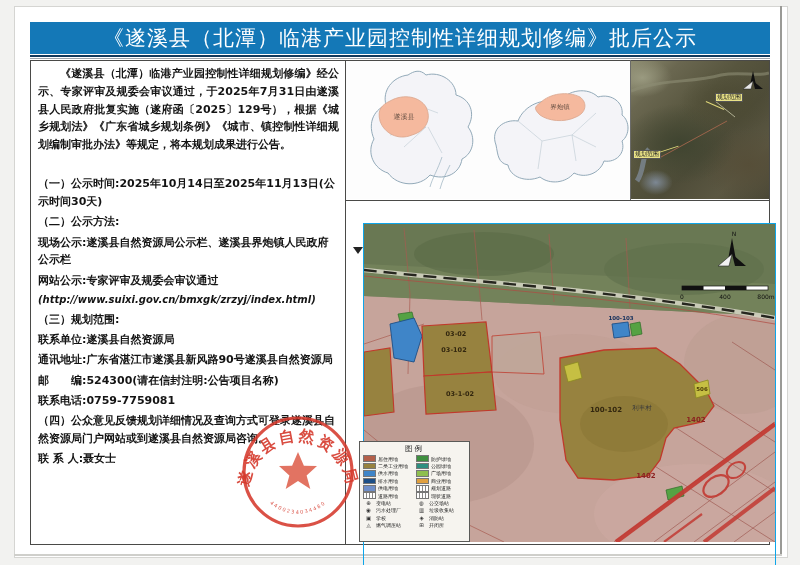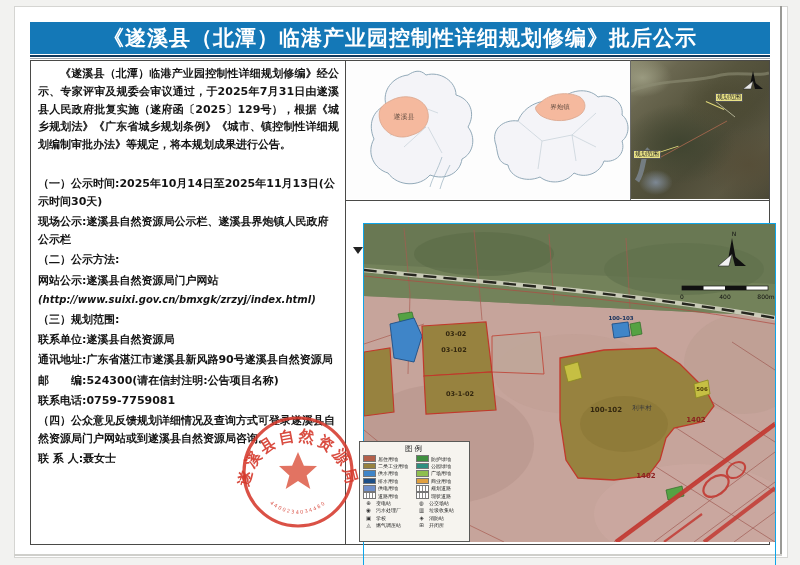--- a/index.html
+++ b/index.html
@@ -2,21 +2,21 @@
 <html><head>
 <meta charset="utf-8">
 <style>
   html,body{margin:0;padding:0;background:#ececea;font-family:"DejaVu Sans","Liberation Sans",sans-serif;}
   #stage{position:relative;width:800px;height:565px;background:#f2f2f0;overflow:hidden;}
   .page{position:absolute;left:14px;top:6px;width:772px;height:550px;background:#ffffff;border:1px solid #d5d5d2;}
   .scan-edge-r{position:absolute;left:780px;top:6px;width:2px;height:550px;background:#9a9a96;}
   .scan-edge-b{position:absolute;left:14px;top:554px;width:768px;height:2px;background:#cfcfcb;}
 
   .banner{position:absolute;left:30px;top:22px;width:740px;height:32px;display:flex;align-items:center;justify-content:center;}
-  .banner-title{color:#ffffff;font-size:21px;font-weight:bold;letter-spacing:1px;white-space:nowrap;}
+  .banner-title{color:#ffffff;font-size:21px;font-weight:normal;letter-spacing:1px;white-space:nowrap;}
   .banner-rule{position:absolute;left:30px;top:55px;width:740px;height:2px;background:#11395c;}
   .banner-rule2{position:absolute;left:30px;top:58px;width:740px;height:1px;background:#9aa4ad;}
 
   .frame{position:absolute;left:30px;top:60px;width:740px;height:485px;border:1px solid #4a4a48;box-sizing:border-box;background:#ffffff;}
   .div-v1{position:absolute;left:345px;top:60px;width:1px;height:485px;background:#4a4a48;}
   .div-v2{position:absolute;left:630px;top:60px;width:1px;height:140px;background:#6a6a68;}
   .div-h1{position:absolute;left:345px;top:200px;width:425px;height:1px;background:#4a4a48;}
 
   .left-col{position:absolute;left:38px;top:65px;width:301px;color:#141414;font-size:11px;font-weight:600;line-height:1.62;}
   .left-col .para{text-indent:2em;text-align:justify;margin:0 0 21px 0;}
@@ -73,23 +73,23 @@
   <div class="banner-rule2"></div>
 
   <div class="frame"></div>
   <div class="div-v1"></div>
   <div class="div-v2"></div>
   <div class="div-h1"></div>
 
   <div class="left-col">
     <p class="para">《遂溪县（北潭）临港产业园控制性详细规划修编》经公示、专家评审及规委会审议通过，于2025年7月31日由遂溪县人民政府批复实施（遂府函〔2025〕129号），根据《城乡规划法》《广东省城乡规划条例》《城市、镇控制性详细规划编制审批办法》等规定，将本规划成果进行公告。</p>
     <div class="ln">（一）公示时间:2025年10月14日至2025年11月13日(公示时间30天)</div>
+    <div class="ln">（二）公示方法:</div>
     <div class="ln">现场公示:遂溪县自然资源局公示栏、遂溪县界炮镇人民政府公示栏</div>
-    <div class="ln">（二）公示方法:</div>
-    <div class="ln">网站公示:遂溪县自然资源局门户网站</div>
+    <div class="ln">网站公示:专家评审及规委会审议通过</div>
     <div class="ln url">(http://www.suixi.gov.cn/bmxgk/zrzyj/index.html)</div>
     <div class="ln">（三）规划范围:</div>
     <div class="ln">联系单位:遂溪县自然资源局</div>
     <div class="ln">通讯地址:广东省湛江市遂溪县新风路90号遂溪县自然资源局</div>
     <div class="ln">邮　　编:524300(请在信封注明:公告项目名称)</div>
     <div class="ln">联系电话:0759-7759081</div>
     <div class="ln">（四）公众意见反馈规划详细情况及查询方式可登录遂溪县自然资源局门户网站或到遂溪县自然资源局咨询。</div>
     <div class="ln">联 系 人:聂女士</div>
   </div>
 

